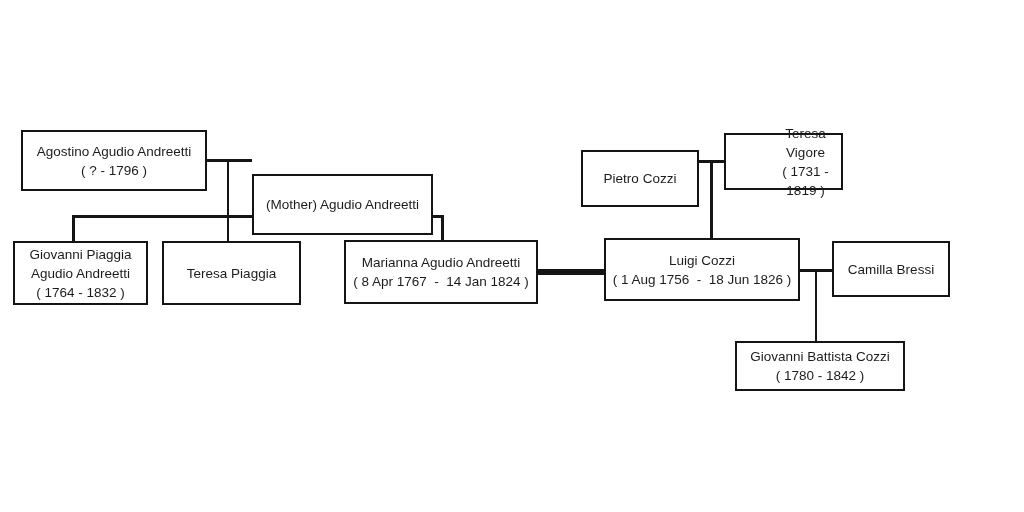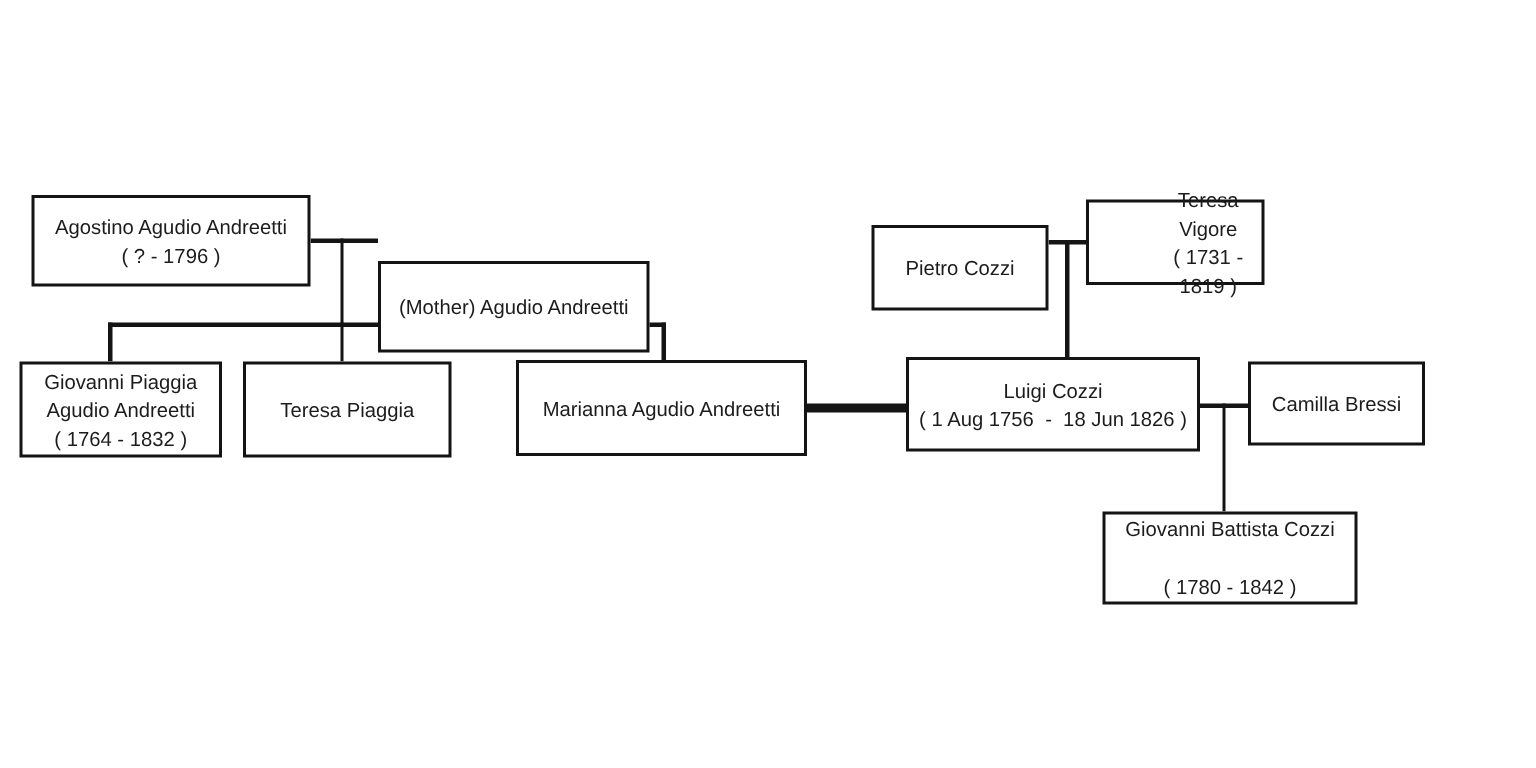--- a/index.html
+++ b/index.html
@@ -64,38 +64,39 @@
     <div>Agudio Andreetti</div>
     <div>( 1764 - 1832 )</div>
   </div>
 
   <div class="node" style="left:162px; top:241px; width:139px; height:64px;">
     <div>Teresa Piaggia</div>
   </div>
 
   <div class="node" style="left:344px; top:240px; width:194px; height:64px;">
     <div>Marianna Agudio Andreetti</div>
+    <div>( 8 Apr 1767  -  14 Jan 1824 )</div>
   </div>
 
   <div class="node" style="left:581px; top:133px; width:118px; height:57px;margin-top:17px;">
     <div>Pietro Cozzi</div>
   </div>
 
   <div class="node" style="left:724px; top:133px; width:119px; height:57px;padding-left:44px;">
     <div>Teresa Vigore</div>
     <div>( 1731 - 1819 )</div>
   </div>
 
   <div class="node" style="left:604px; top:238px; width:196px; height:63px;">
     <div>Luigi Cozzi</div>
     <div>( 1 Aug 1756  -  18 Jun 1826 )</div>
   </div>
 
   <div class="node" style="left:832px; top:241px; width:118px; height:56px;">
     <div>Camilla Bressi</div>
   </div>
 
-  <div class="node" style="left:735px; top:341px; width:170px; height:62px;justify-content:space-between;">
+  <div class="node" style="left:735px; top:341px; width:170px; height:50px;">
     <div>Giovanni Battista Cozzi</div>
     <div>( 1780 - 1842 )</div>
   </div>
 
 </div>
 
 </body></html>

